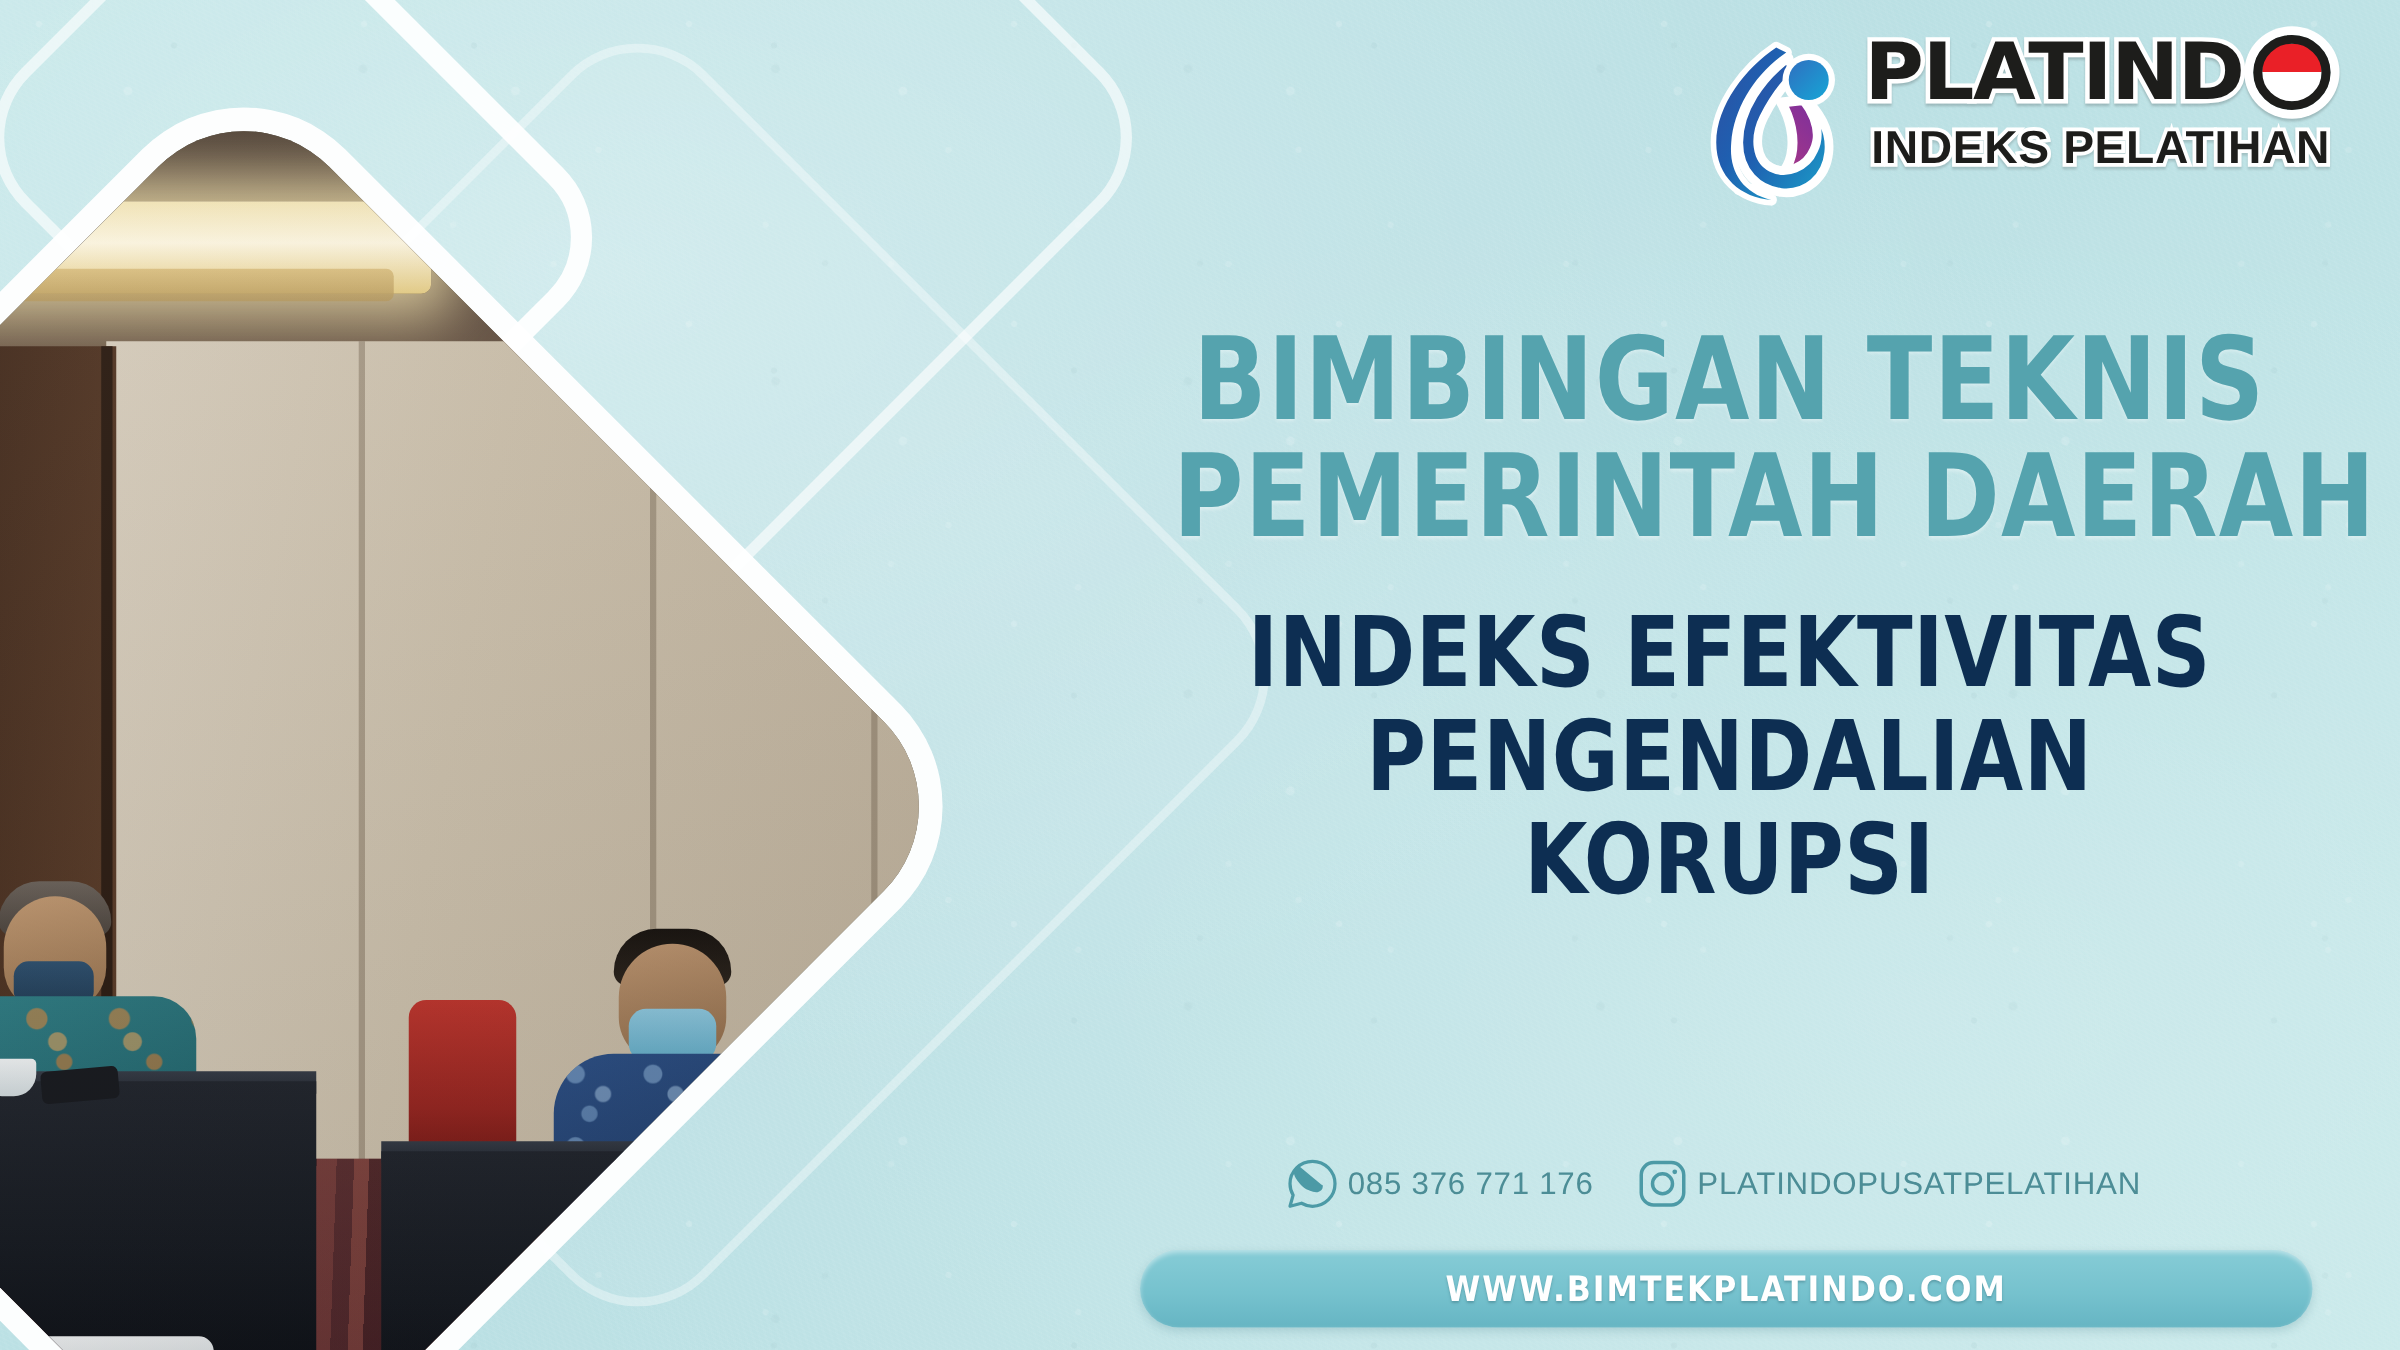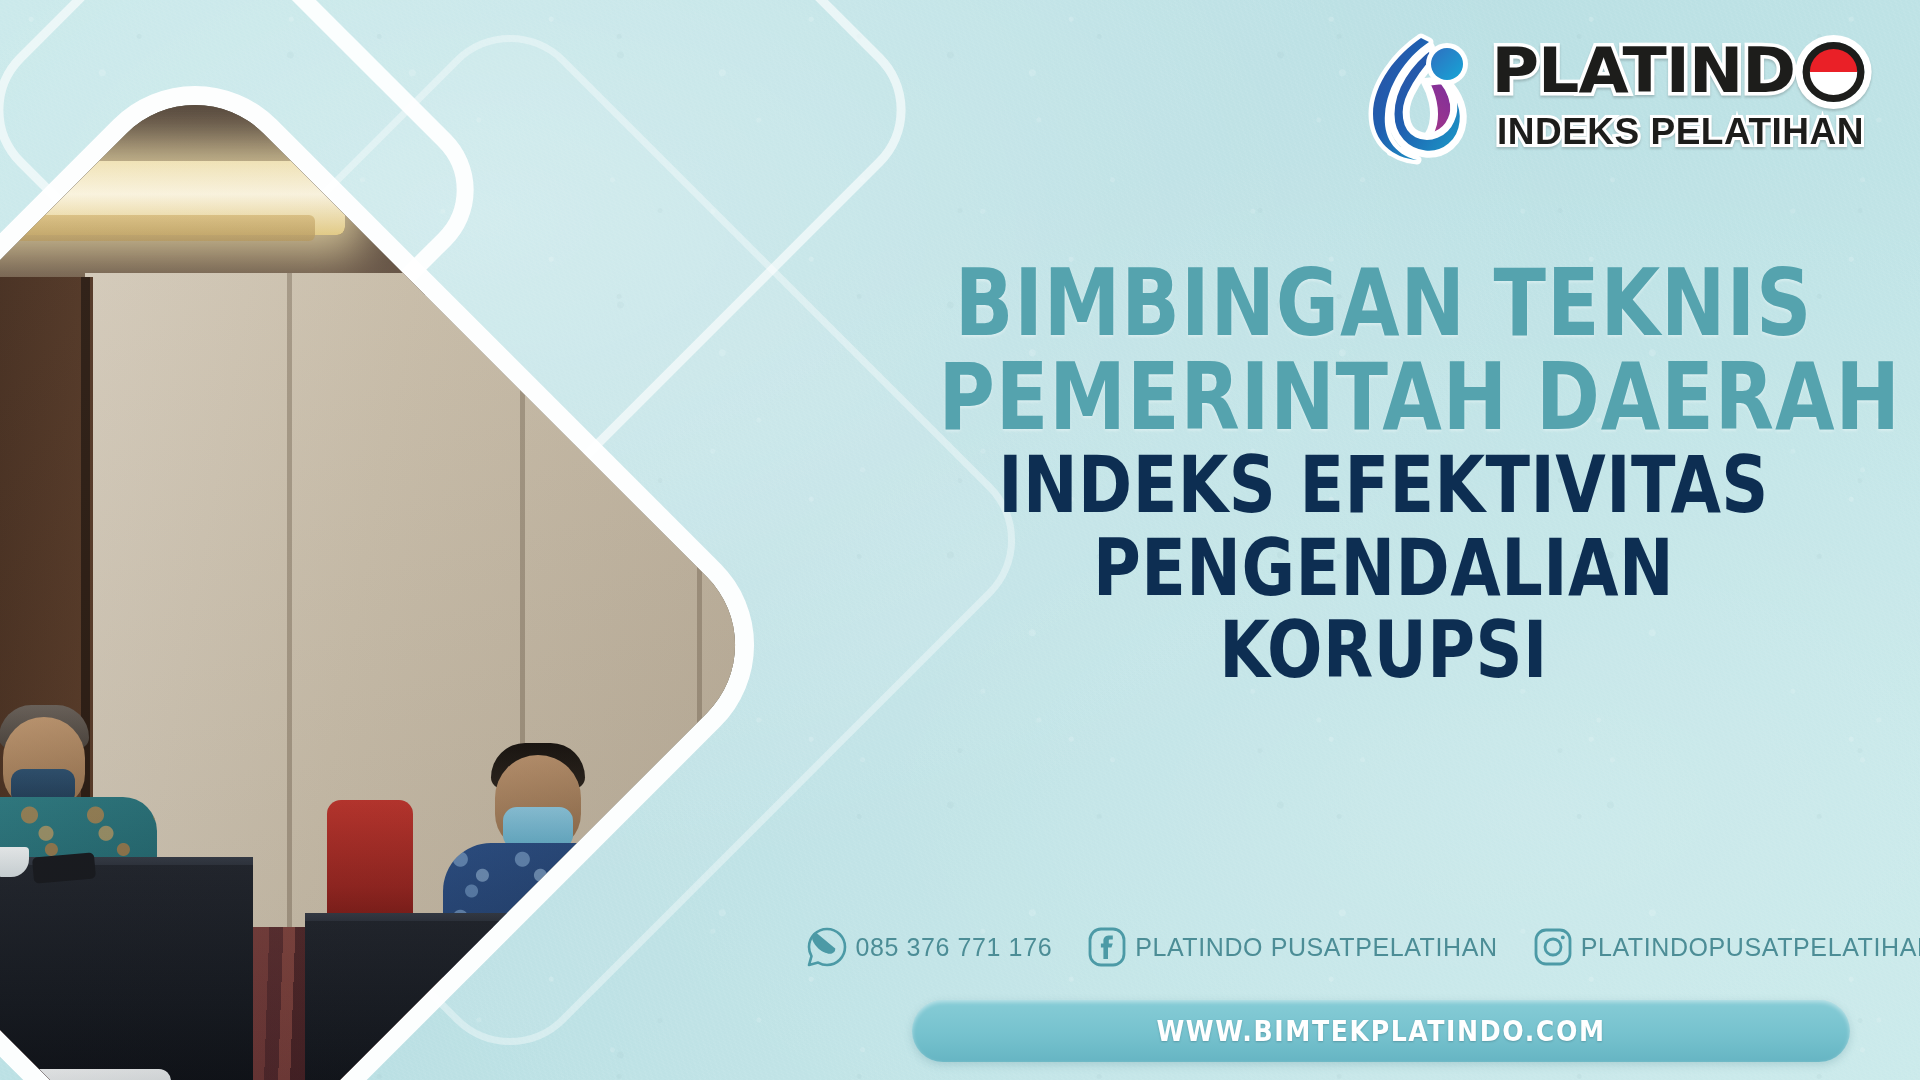--- a/index.html
+++ b/index.html
@@ -195,21 +195,21 @@
   
   #projector { left:410px; top:1004px; width:146px; height:74px; border-radius:12px;
     background:linear-gradient(175deg,#f4f6f7,#cfd6d9 60%,#aab4b8); }
 
   #photo-shade { left:0; top:0; width:100%; height:100%;
     background:linear-gradient(160deg,rgba(255,255,255,.05),rgba(0,0,0,.12)); }
 
   
   #logo {
     position:absolute; right:56px; top:28px;
-    display:flex; align-items:center; gap:18px;
+    display:flex; gap:18px;
   }
   #logo-mark { width:132px; height:138px; flex:0 0 auto; }
   #logo-text { display:flex; flex-direction:column; align-items:flex-start; }
   #logo-word {
     display:flex; align-items:center; gap:2px;
     font-size:63px; line-height:.93; font-weight:700;
     letter-spacing:-1px; color:#1d1d1b;
     font-family:"DejaVu Sans", sans-serif;
     transform:scaleX(1.03);
     -webkit-text-stroke:7px #ffffff;
@@ -239,21 +239,21 @@
     color:#55a3ae;
     font-family:"DejaVu Sans Condensed","Liberation Sans Narrow","Liberation Sans",sans-serif;
     font-weight:700;
     font-size:92px; line-height:1.0;
     letter-spacing:1px;
     transform:scaleX(.93);
     text-shadow:0 2px 3px rgba(255,255,255,.35);
     white-space:nowrap;
   }
   #headline2 { margin-top:2px; }
-  #subtitle { }
+  #subtitle { margin-top:38px; }
   .h-navy {
     color:#0d2e52;
     font-family:"DejaVu Sans Condensed","Liberation Sans Narrow","Liberation Sans",sans-serif;
     font-weight:700;
     font-size:78px; line-height:1.06;
     letter-spacing:.5px;
     transform:scaleX(.93);
     white-space:nowrap;
   }
 
@@ -407,28 +407,20 @@
                  c-.6 .6 -2.2 2.1 -2.2 5.2 c0 3 2.2 6 2.5 6.4 c.3 .4 4.3 6.9 10.6 9.5
                  c5.3 2.1 6.3 1.7 7.5 1.6 c1.1 -.1 3.7 -1.5 4.2 -3 c.5 -1.4 .5 -2.7 .4 -2.9
                  c-.2 -.3 -.6 -.4 -1.2 -.7 c-.6 -.3 -3.7 -1.8 -4.2 -2 c-.6 -.2 -1 -.3 -1.4 .3
                  c-.4 .6 -1.6 2 -1.9 2.4 c-.4 .4 -.7 .5 -1.3 .2 c-.6 -.3 -2.6 -1 -5 -3.1
                  c-1.8 -1.6 -3.1 -3.6 -3.4 -4.2 c-.4 -.6 0 -.9 .3 -1.2 c.3 -.3 .6 -.7 .9 -1
                  c.3 -.4 .4 -.6 .6 -1 c.2 -.4 .1 -.8 0 -1.1 c-.2 -.3 -1.4 -3.4 -1.9 -4.6 Z" fill="#4c9aa6" transform="translate(2,1) scale(.72)"></path>
       </svg>
       <span class="c-label">085 376 771 176</span>
     </div>
 
-    <div class="contact">
-      <svg class="c-icon" viewBox="0 0 42 42">
-        <rect x="4" y="3" width="34" height="36" rx="11" ry="11" fill="none" stroke="#4c9aa6" stroke-width="2.8"></rect>
-        <path d="M25.4 21.6 h-3.4 V33 h-4.6 V21.6 h-2.5 v-4 h2.5 v-2.6
-                 c0 -2.1 1 -5.4 5.4 -5.4 l4 .02 v3.9 h-2.9 c-.5 0 -1.1 .24 -1.1 1.2 v2.9 h4 Z" fill="#4c9aa6"></path>
-      </svg>
-      <span class="c-label">PLATINDO PUSATPELATIHAN</span>
-    </div>
 
     <div class="contact">
       <svg class="c-icon" viewBox="0 0 42 42">
         <rect x="4" y="4" width="34" height="34" rx="10" ry="10" fill="none" stroke="#4c9aa6" stroke-width="2.8"></rect>
         <circle cx="21" cy="21" r="8" fill="none" stroke="#4c9aa6" stroke-width="2.8"></circle>
         <circle cx="30.8" cy="11.4" r="1.9" fill="#4c9aa6"></circle>
       </svg>
       <span class="c-label">PLATINDOPUSATPELATIHAN</span>
     </div>
 

